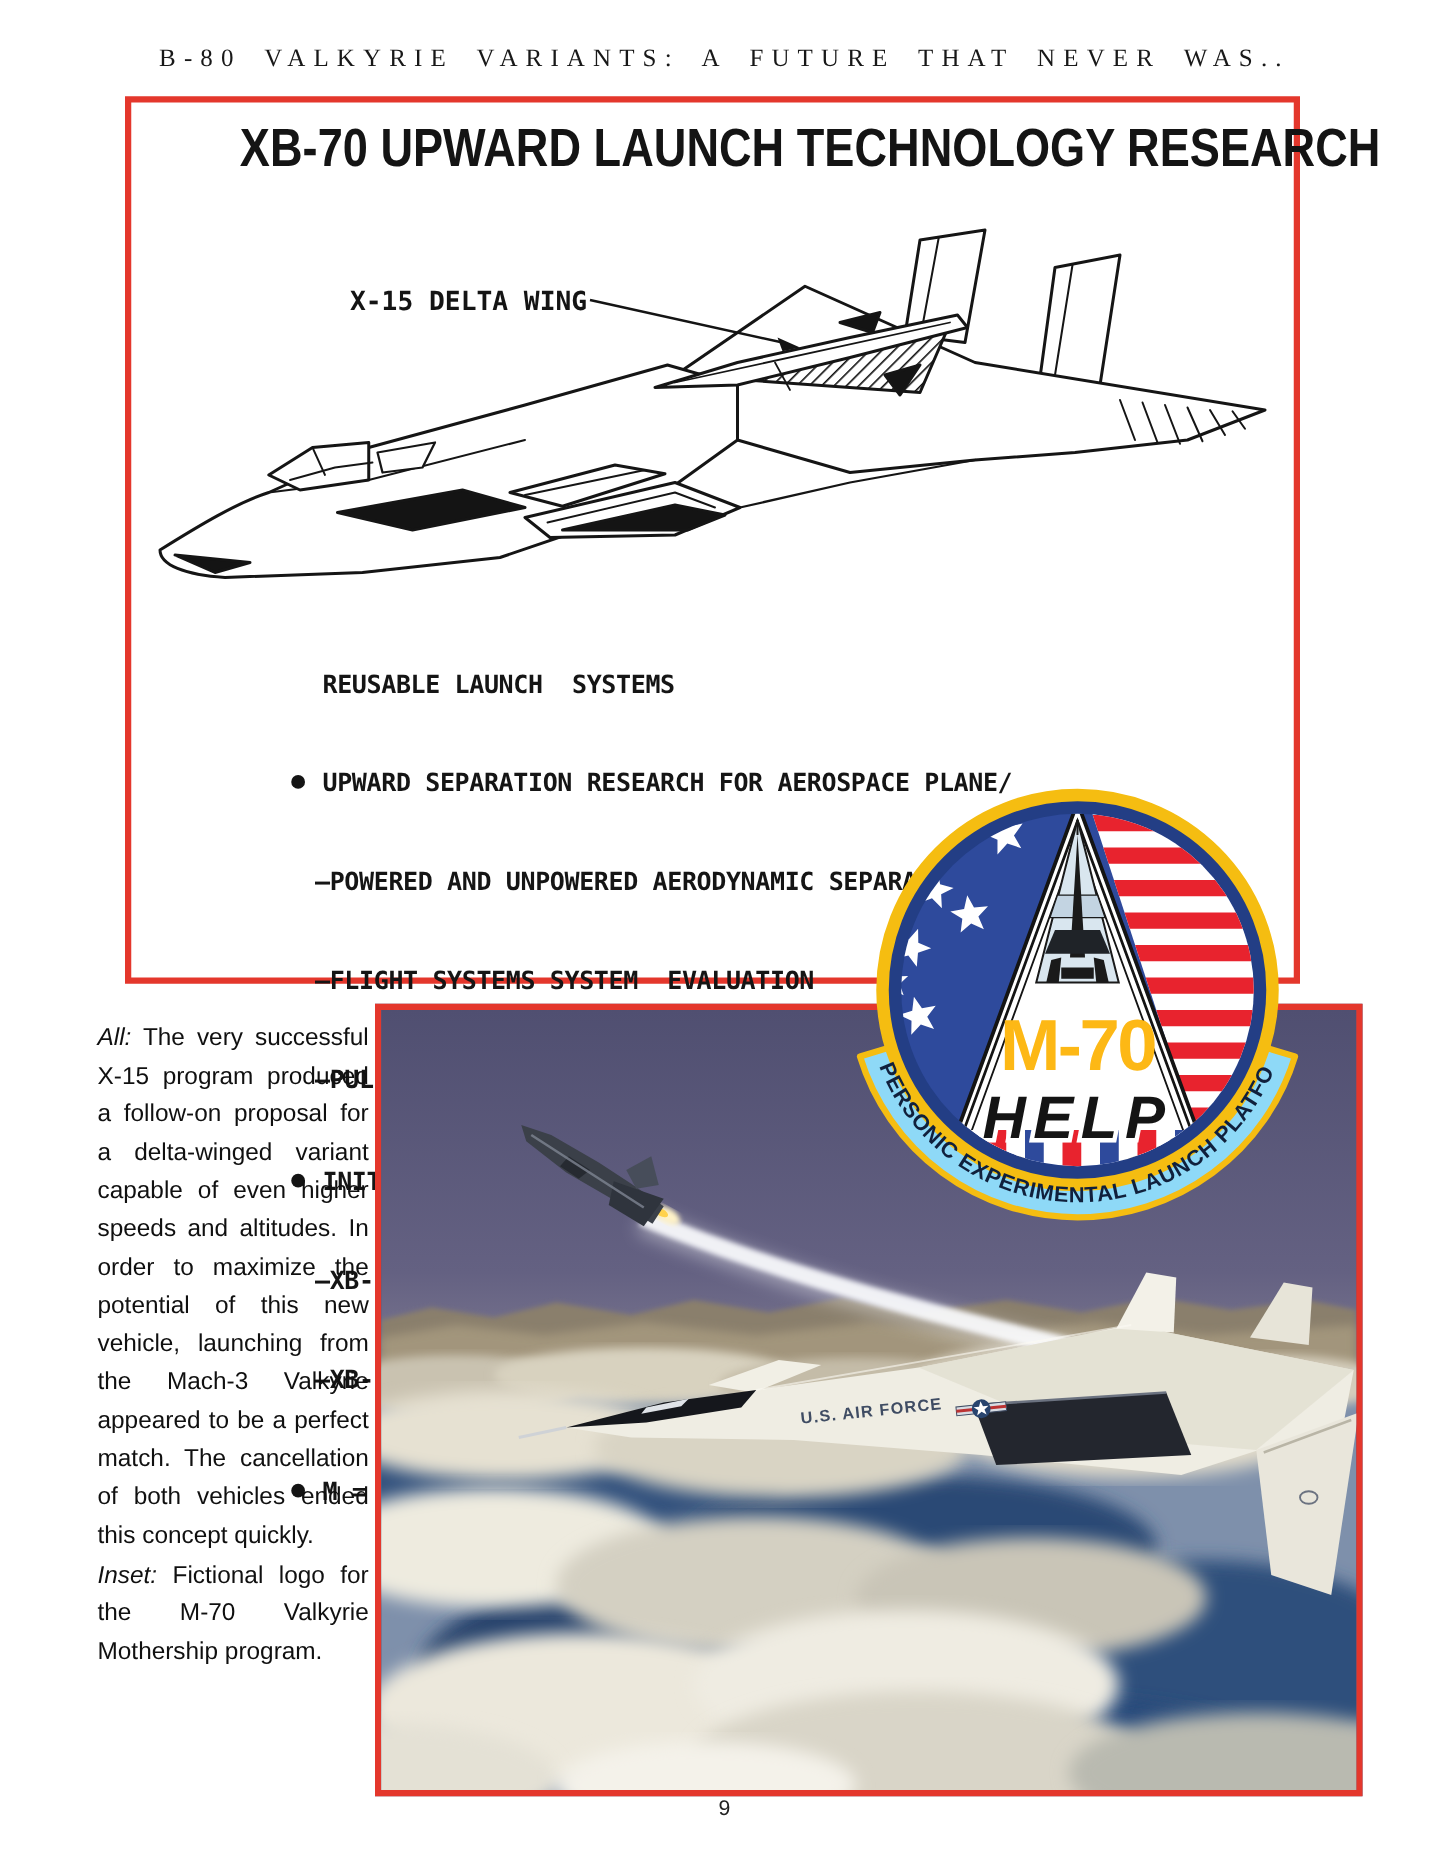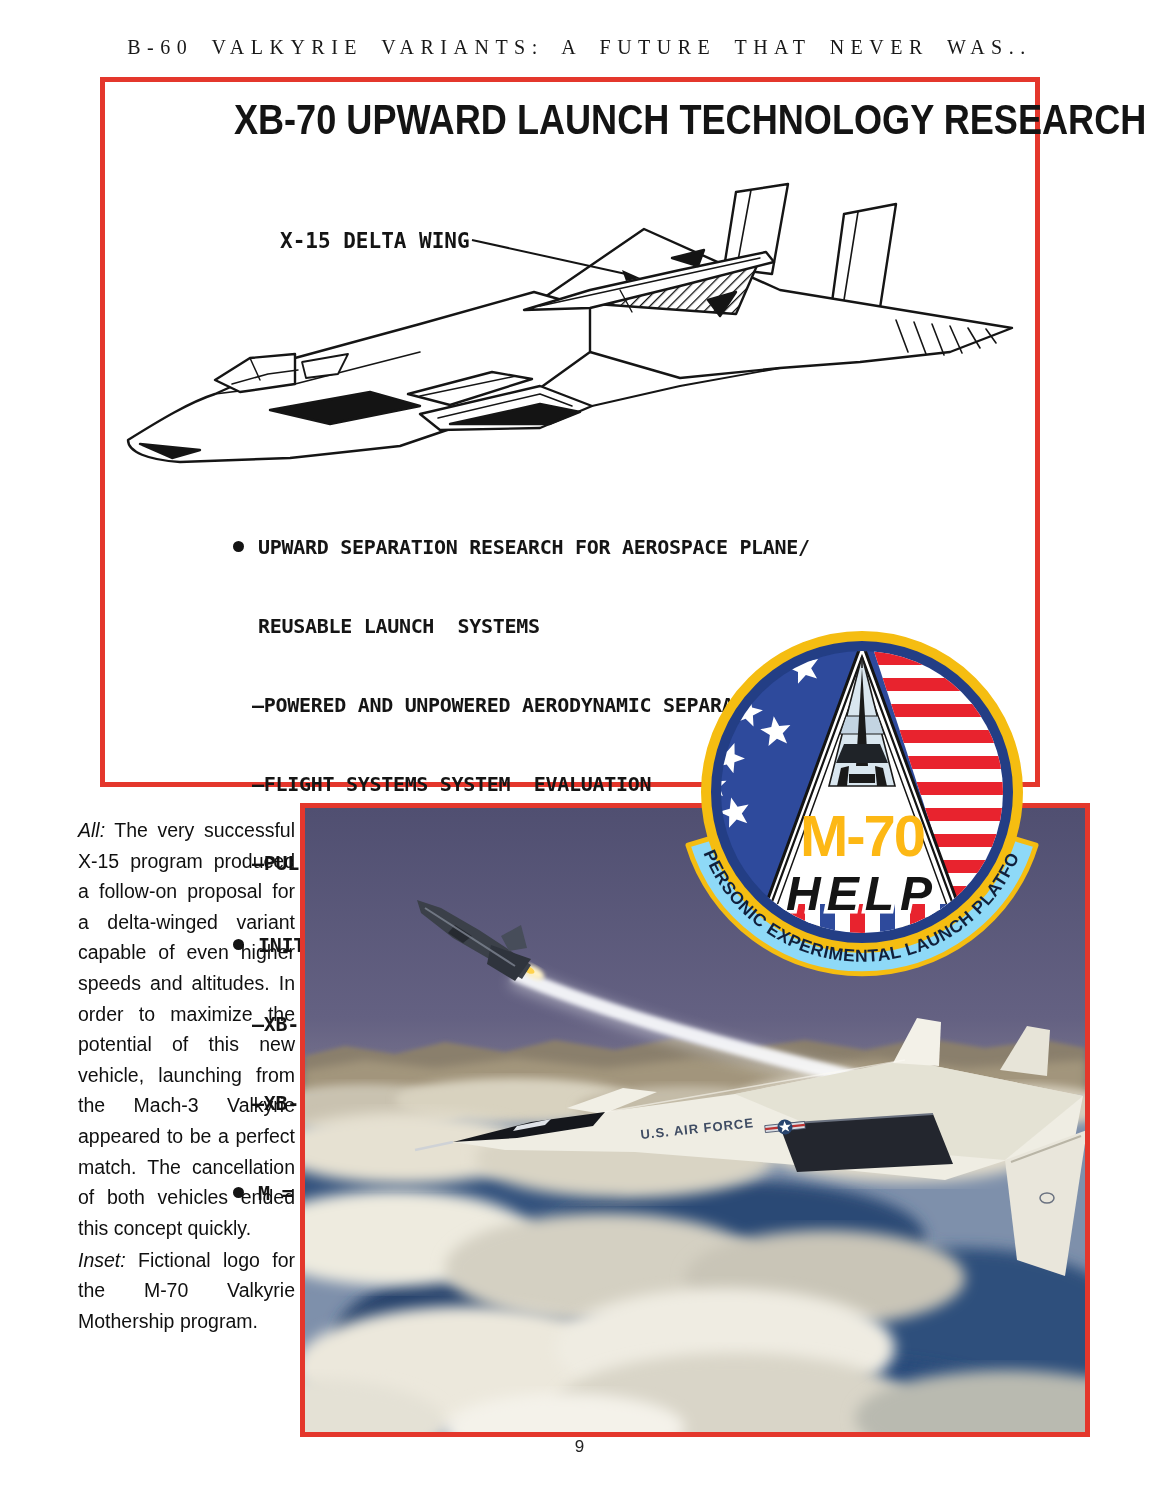--- a/index.html
+++ b/index.html
@@ -11,21 +11,21 @@
   .header {
     position:absolute; top:36px; left:0; width:100%;
     text-align:center; font-family:"Liberation Serif", serif;
     font-size:20px; letter-spacing:6.5px; word-spacing:7px; color:#181818;
   }
   .slide-box {
     position:absolute; left:100px; top:77px; width:940px; height:710px;
     border:5px solid #e4372c; background:#ffffff;
   }
   .slide-title {
-    position:absolute; top:13px; left:0; width:100%; text-align:center;padding-left:42px;
+    position:absolute; top:13px; left:0; width:100%; text-align:center;
   }
   .slide-title span {
     display:inline-block; font-weight:bold; font-size:43px; color:#141414;
     transform:scaleX(0.84); transform-origin:center; letter-spacing:0px;
     white-space:nowrap;
   }
   .diagram-svg { position:absolute; left:15px; top:80px; width:920px; height:330px; }
   .bullets {
     position:absolute; left:130px; top:402px;
     font-family:"DejaVu Sans Mono", monospace; font-weight:bold;
@@ -55,21 +55,21 @@
   .page-num {
     position:absolute; top:1437px; left:0; width:100%; text-align:center;
     font-size:17px; color:#222;
   }
 </style>
 </head>
 <body>
 
 <div class="page">
 
-  <div class="header">B-60 VALKYRIE VARIANTS: A FUTURE THAT NEVER WAS..</div>
+  <div class="header">B-80 VALKYRIE VARIANTS: A FUTURE THAT NEVER WAS..</div>
 
   <div class="slide-box">
     <div class="slide-title">
       <span>XB-70 UPWARD LAUNCH TECHNOLOGY RESEARCH</span>
     </div>
 
     <svg class="diagram-svg" viewBox="0 0 920 330">
       <defs>
         <pattern id="hatch" width="7" height="7" patternUnits="userSpaceOnUse" patternTransform="rotate(45)">
           <rect width="7" height="7" fill="#ffffff"></rect>
@@ -126,22 +126,22 @@
       </g>
 
       <text x="160" y="86" font-family="DejaVu Sans Mono, monospace" font-weight="bold" font-size="21" fill="#141414">X-15 DELTA WING</text>
       <g>
         <path d="M352,78 L506,112" stroke="#141414" stroke-width="2" fill="none"></path>
         <polygon points="520,116 502,108 506,119" fill="#141414"></polygon>
       </g>
     </svg>
 
     <div class="bullets">
+      <div class="brow cont"><span>REUSABLE LAUNCH  SYSTEMS</span></div>
       <div class="brow main"><span class="dot"></span><span>UPWARD SEPARATION RESEARCH FOR AEROSPACE PLANE/</span></div>
-      <div class="brow cont"><span>REUSABLE LAUNCH  SYSTEMS</span></div>
       <div class="brow sub"><span>—POWERED AND UNPOWERED AERODYNAMIC SEPARATION</span></div>
       <div class="brow sub"><span>—FLIGHT SYSTEMS SYSTEM  EVALUATION</span></div>
       <div class="brow sub"><span>—PULL UP MANEUVERS</span></div>
       <div class="brow main gap-sm"><span class="dot"></span><span>INITIAL FLIGHTS WITH PROVEN VEHICLES</span></div>
       <div class="brow sub"><span>—XB-70 AND X-15 OR X-15 DELTA WING</span></div>
       <div class="brow sub"><span>—XB-70 AND LARGER UPPER STAGE</span></div>
       <div class="brow main gap-md"><span class="dot"></span><span>M = 3 LAUNCH AT 70 - 80,000 FEET</span></div>
     </div>
   </div>
 

